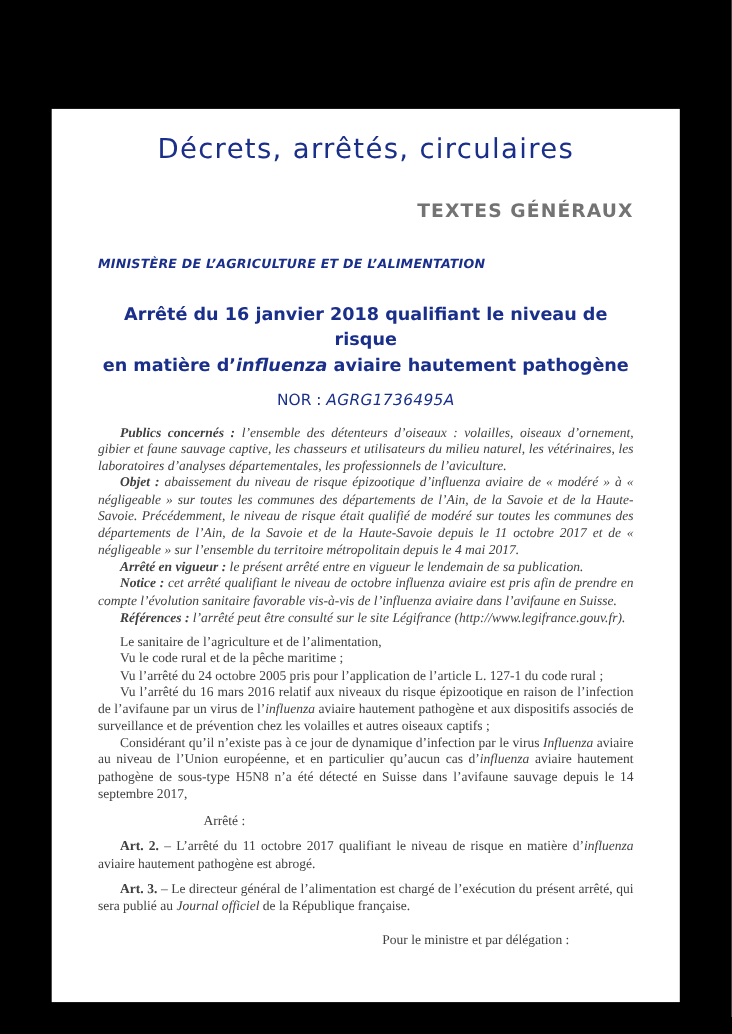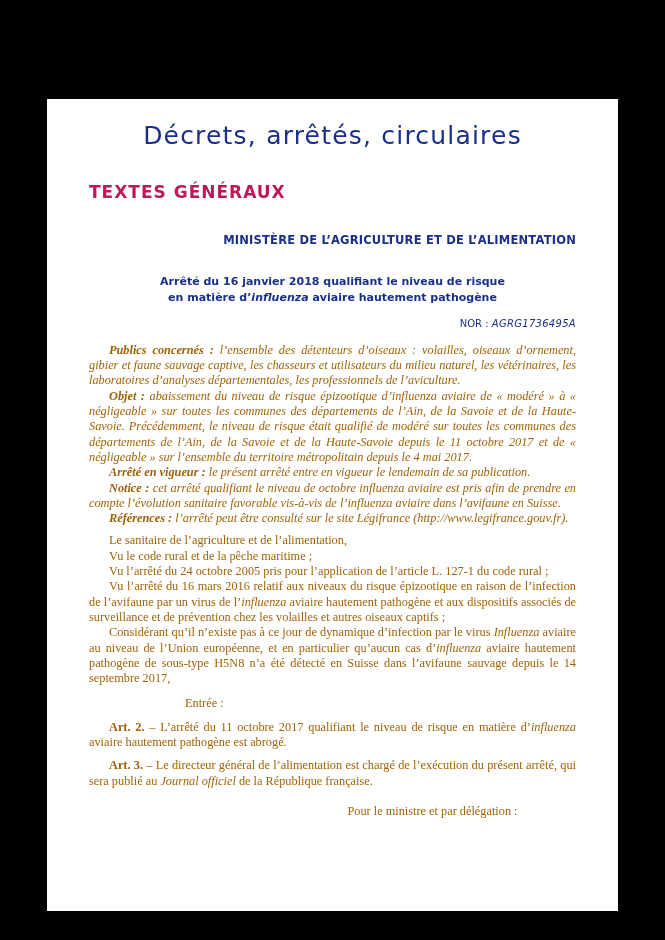--- a/index.html
+++ b/index.html
@@ -28,65 +28,66 @@
   .doc-title {
     text-align: center;
     color: #1a2f8a;
     font-family: "DejaVu Sans", sans-serif;
     font-size: 25px;
     letter-spacing: 1.2px;
     font-weight: 400;
     margin: 8px 0 0 0;
   }
   .section-title {
-    text-align: left;
-    color: #be185d;
+    text-align: right;
+    color: #737373;
     font-family: "DejaVu Sans", sans-serif;
     font-size: 17px;
     letter-spacing: 1.0px;
     margin: 32px 0 0 0;
   }
   .ministry {
-    text-align: right;
+    text-align: left;
     color: #1a2f8a;
     font-family: "DejaVu Sans", sans-serif;
     font-size: 11.5px;
     font-weight: bold;
     letter-spacing: 0.2px;
     margin: 31px 0 0 0;
+    font-style: italic;
   }
   .decree-head {
     text-align: center;
     color: #1a2f8a;
     font-family: "DejaVu Sans", sans-serif;
-    font-size: 11px;
+    font-size: 16px;
     font-weight: bold;
     line-height: 1.45;
     margin: 27px 0 12px 0;
   }
   .decree-head em {
     font-style: italic;
   }
   .nor {
-    text-align: right;
+    text-align: center;
     color: #1a2f8a;
     font-family: "DejaVu Sans", sans-serif;
-    font-size: 10px;
+    font-size: 14px;
     margin: 8px 0 0 0;
   }
   .nor .nor-val {
     font-style: italic;
     letter-spacing: 0.3px;
   }
   .body {
     margin-top: 14px;
     font-size: 12.3px;
     line-height: 1.245;
     text-align: justify;
-    color: #a16207;
+    color: #404040;
   }
   .body p {
     margin: 0;
     text-indent: 20px;
   }
   .lead {
     font-weight: bold;
     font-style: italic;
   }
   .it { font-style: italic; }
@@ -147,21 +148,21 @@
 
       <p>Vu le code rural et de la pêche maritime ;</p>
 
       <p>Vu l’arrêté du 24 octobre 2005 pris pour l’application de l’article L. 127-1 du code rural ;</p>
 
       <p><span>Vu l’arrêté du 16 mars 2016 relatif aux niveaux du risque épizootique en raison de l’infection de l’avifaune par un virus de l’</span><span class="it">influenza</span><span> aviaire hautement pathogène et aux dispositifs associés de surveillance et de prévention chez les volailles et autres oiseaux captifs ;</span></p>
 
 
       <p><span>Considérant qu’il n’existe pas à ce jour de dynamique d’infection par le virus </span><span class="it">Influenza</span><span> aviaire au niveau de l’Union européenne, et en particulier qu’aucun cas d’</span><span class="it">influenza</span><span> aviaire hautement pathogène de sous-type H5N8 n’a été détecté en Suisse dans l’avifaune sauvage depuis le 14 septembre 2017,</span></p>
 
-      <p class="arrete-line">Entrée :</p>
+      <p class="arrete-line">Arrêté :</p>
 
 
       <p class="art"><span class="bd">Art. 2.</span><span> – L’arrêté du 11 octobre 2017 qualifiant le niveau de risque en matière d’</span><span class="it">influenza</span><span> aviaire hautement pathogène est abrogé.</span></p>
 
       <p class="art"><span class="bd">Art. 3.</span><span> – Le directeur général de l’alimentation est chargé de l’exécution du présent arrêté, qui sera publié au </span><span class="it">Journal officiel</span><span> de la République française.</span></p>
 
 
       <div class="signature">
         <div>Pour le ministre et par délégation :</div>
 

